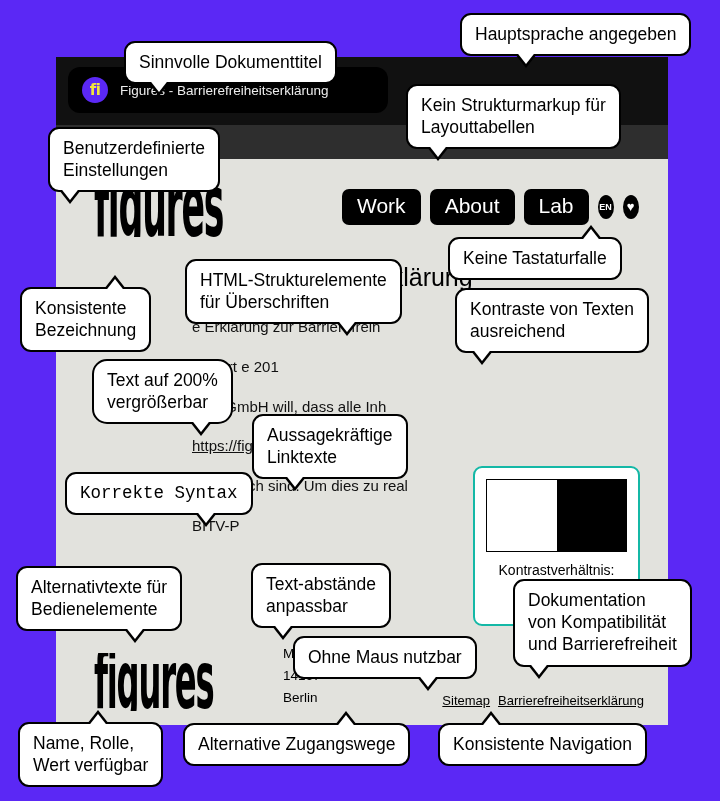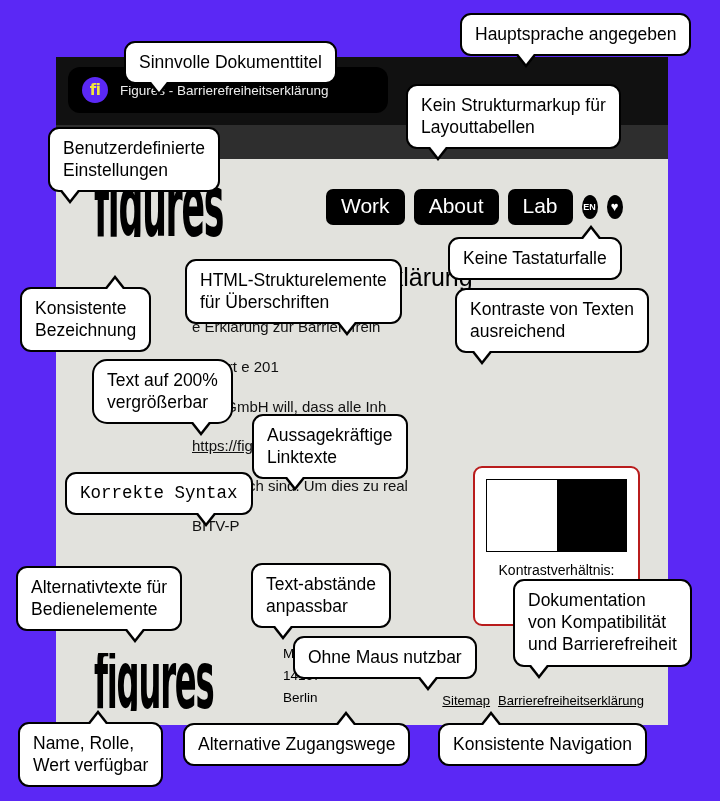--- a/index.html
+++ b/index.html
@@ -114,21 +114,21 @@
   .wordmark.big { font-size: 56px; }
   .wordmark.foot { font-size: 52px; }
 
   .logo-slot { width: 180px; height: 60px; overflow: hidden; display:flex; align-items:center; }
   .logo-slot-foot { width: 165px; height: 58px; overflow: hidden; display:flex; align-items:center; }
 
   .nav {
     display: flex;
     align-items: center;
     gap: 9px;
-    margin-left: 38px;
+    margin-left: 54px;
   }
   .nav-btn {
     background: #000;
     color: #fff;
     border-radius: 7px;
     padding: 6px 15px 8px;
     font-size: 21px;
     line-height: 1.05;
     border: none;
     font-family: "Liberation Sans", sans-serif;
@@ -164,21 +164,21 @@
   .body-copy p { margin-bottom: 14px; }
   .body-copy a { color: #111; text-decoration: underline; }
 
   
   .contrast-card {
     position: absolute;
     right: 28px;
     top: 307px;
     width: 167px;
     background: #fff;
-    border: 2px solid #b91c1c;
+    border: 2px solid #14b8a6;
     border-radius: 9px;
     padding: 11px;
     text-align: center;
   }
   .swatch {
     height: 73px;
     border: 1px solid #000;
     display: flex;
     margin-bottom: 10px;
   }

